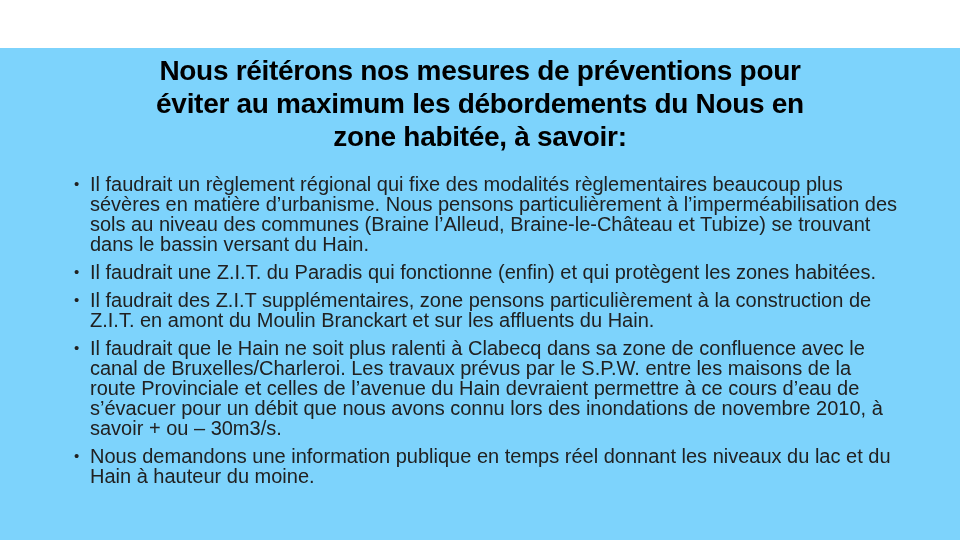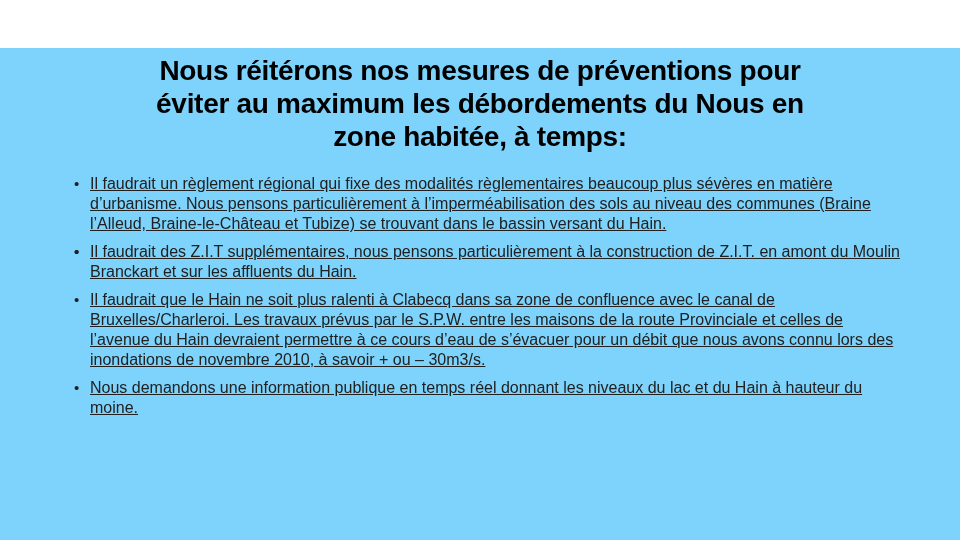--- a/index.html
+++ b/index.html
@@ -20,24 +20,23 @@
     padding: 6px 70px 0 70px;
     text-align: center;
     font-size: 28px;
     font-weight: bold;
     line-height: 33px;
     color: #000000;
     letter-spacing: -0.3px;
   }
   .slide-body {
     margin: 21px 58px 0 72px;
-    font-size: 16px;
+    font-size: 20px;
     line-height: 20px;
     color: #212121;
-    text-decoration: underline;
   }
   .para {
     margin: 0 0 8px 0;
   }
   .para.bullet {
     position: relative;
     padding-left: 18px;
   }
   .bullet-marker {
     position: absolute;
@@ -52,38 +51,39 @@
   }
 </style>
 </head>
 <body>
 
 <div class="slide">
 
   <div class="slide-title">
     <div>Nous réitérons nos mesures de préventions pour</div>
     <div>éviter au maximum les débordements du Nous en</div>
-    <div>zone habitée, à temps:</div>
+    <div>zone habitée, à savoir:</div>
   </div>
 
   <div class="slide-body">
 
     <div class="para bullet">
       <span class="bullet-marker"></span>
       <span>Il faudrait un règlement régional qui fixe des modalités règlementaires beaucoup plus sévères en matière d’urbanisme. Nous pensons particulièrement à l’imperméabilisation des sols au niveau des communes (Braine l’Alleud, Braine-le-Château et Tubize) se trouvant dans le bassin versant du Hain.</span>
     </div>
 
 
     <div class="para bullet">
       <span class="bullet-marker"></span>
+      <span>Il faudrait une Z.I.T. du Paradis qui fonctionne (enfin) et qui protègent les zones habitées.</span>
     </div>
 
     <div class="para bullet">
       <span class="bullet-marker"></span>
-      <span>Il faudrait des Z.I.T supplémentaires, nous pensons particulièrement à la construction de Z.I.T. en amont du Moulin Branckart et sur les affluents du Hain.</span>
+      <span>Il faudrait des Z.I.T supplémentaires, zone pensons particulièrement à la construction de Z.I.T. en amont du Moulin Branckart et sur les affluents du Hain.</span>
     </div>
 
 
     <div class="para bullet">
       <span class="bullet-marker"></span>
       <span>Il faudrait que le Hain ne soit plus ralenti à Clabecq dans sa zone de confluence avec le canal de Bruxelles/Charleroi. Les travaux prévus par le S.P.W. entre les maisons de la route Provinciale et celles de l’avenue du Hain devraient permettre à ce cours d’eau de s’évacuer pour un débit que nous avons connu lors des inondations de novembre 2010, à savoir + ou – 30m3/s.</span>
     </div>
 
 
     <div class="para bullet">

